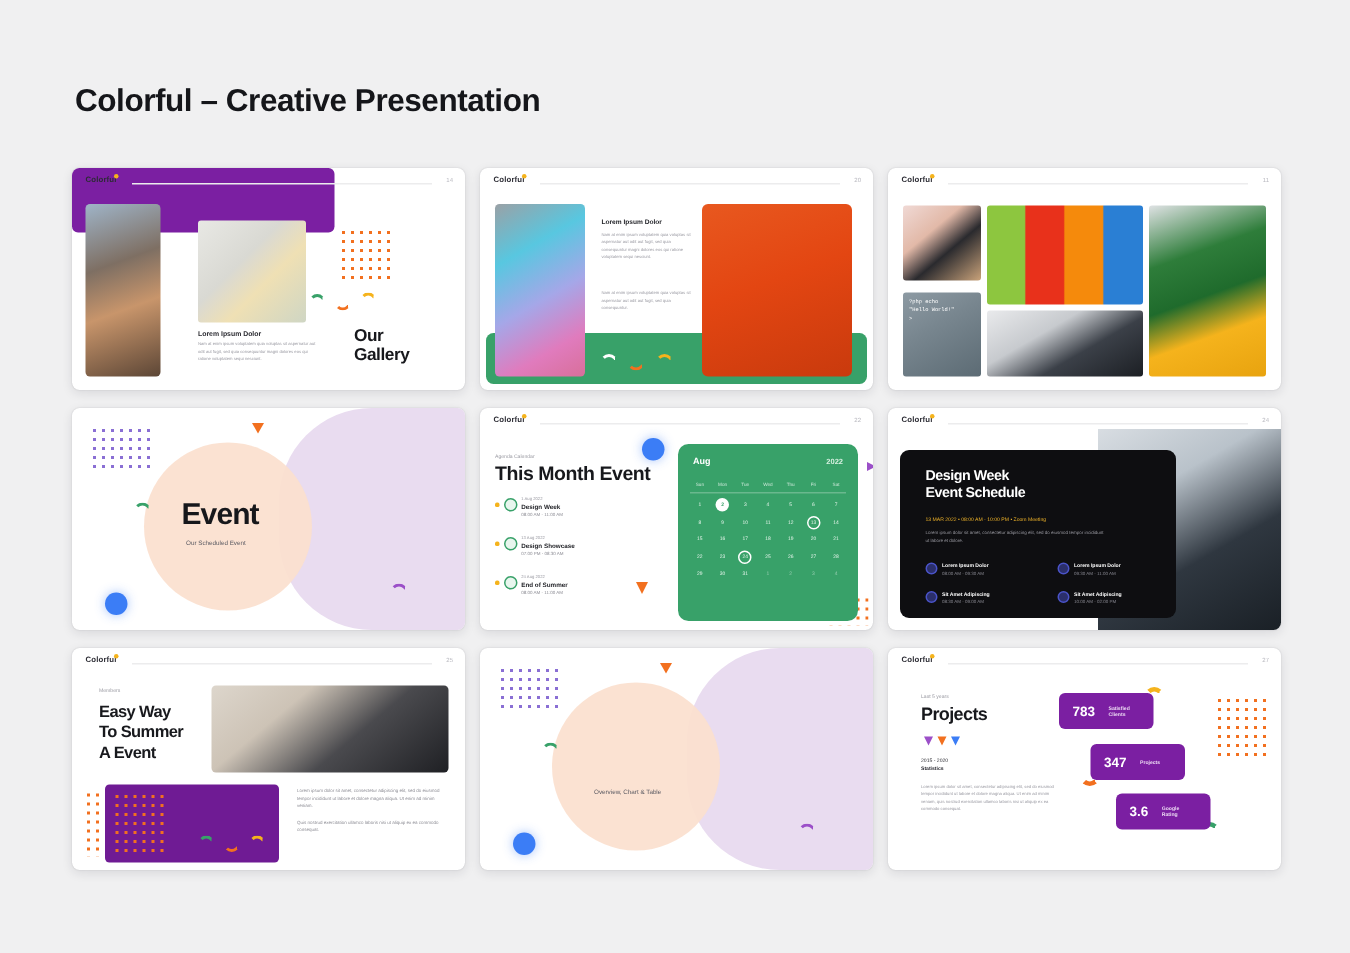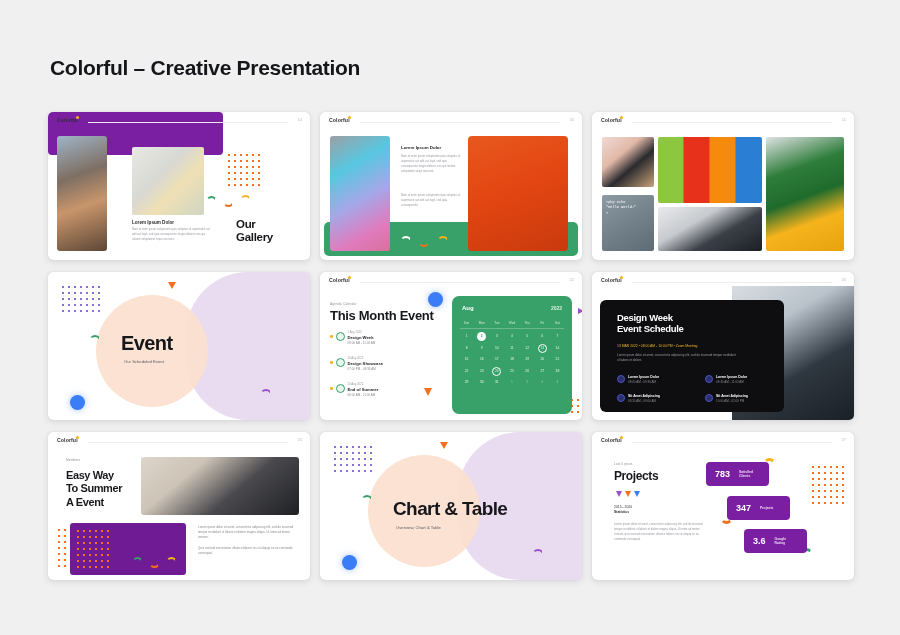--- a/index.html
+++ b/index.html
@@ -405,21 +405,20 @@
   </div>
 
   <div class="slide">
     <div class="hero-lilac"></div>
     <div class="dots" style="left:12px;top:12px;width:42px;height:30px;color:#8a6fd4;"></div>
     <div class="hero-peach"></div>
     <div class="tri" style="left:120px;top:10px;border-left:4px solid transparent;border-right:4px solid transparent;border-top:7px solid #f2701f;"></div>
     <div class="arc" style="left:41px;top:63px;width:12px;height:6px;border-width:2.6px;border-top-color:#38a169;border-radius:12px 12px 0 0;"></div>
     <div class="arc" style="left:212px;top:117px;width:12px;height:6px;border-width:2.6px;border-top-color:#9b4fc8;border-radius:12px 12px 0 0;"></div>
     <div class="blue-dot" style="left:22px;top:123px;"></div>
-    <div class="hero-title" style="left:73px;top:66px;font-size:19px;white-space:nowrap;">Chart &amp; Table</div>
     <div class="hero-sub" style="left:76px;top:93px;">Overview, Chart &amp; Table</div>
   </div>
 
   <div class="slide">
     <div class="chrome">
       <span class="logo">Colorful</span>
       <span class="logo-dot"></span>
       <span class="hrule"></span>
       <span class="pg">27</span>
     </div>

